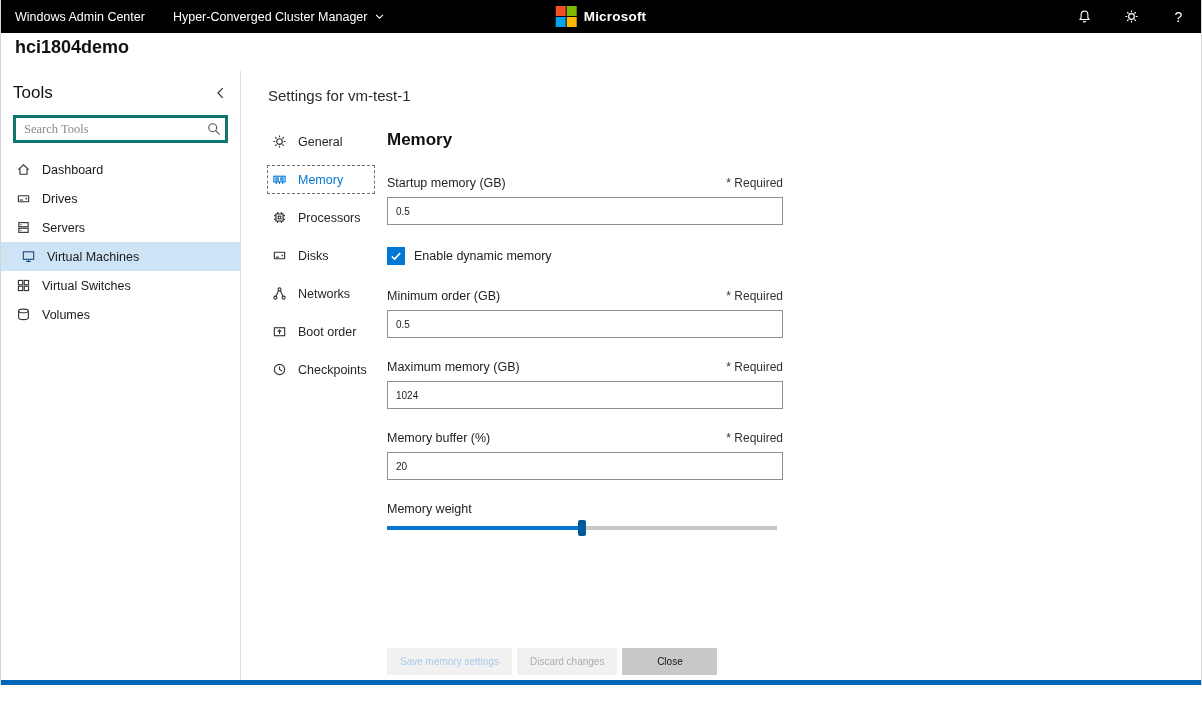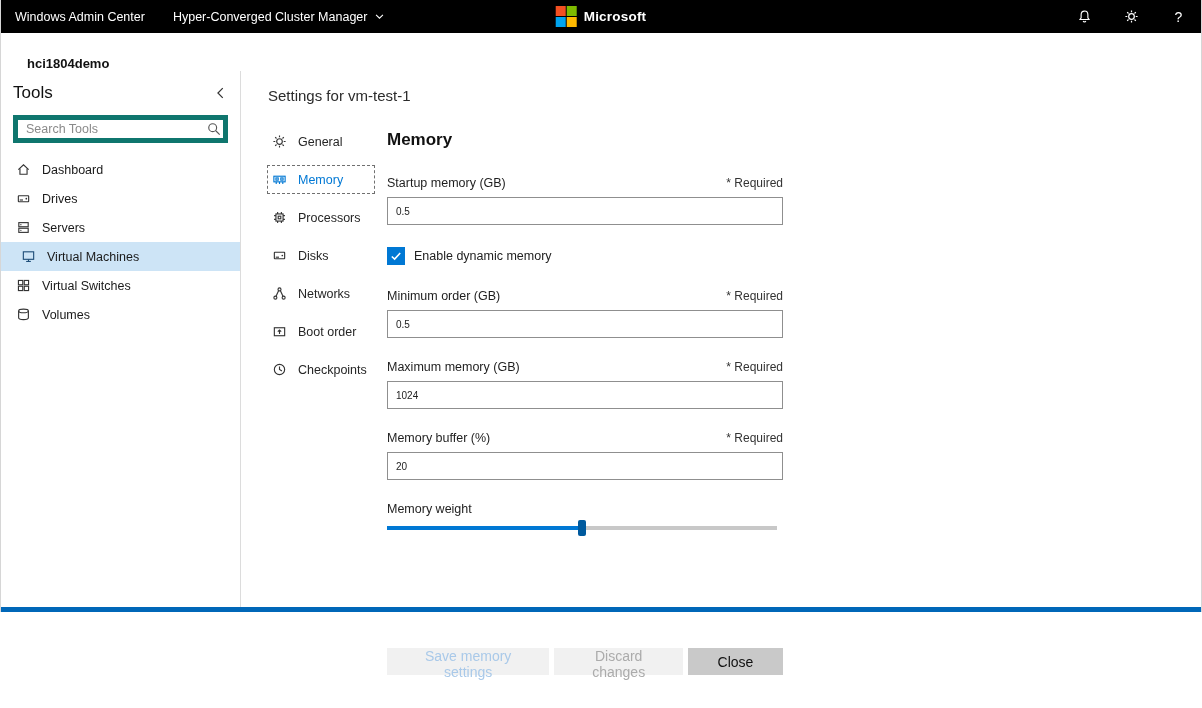--- a/index.html
+++ b/index.html
@@ -4,21 +4,21 @@
 <style>
   * { box-sizing: border-box; margin: 0; padding: 0; }
   html, body { width: 1202px; height: 708px; }
   body {
     font-family: "Liberation Sans", sans-serif;
     background: #ffffff;
     color: #222;
     overflow: hidden;
   }
   .page {
-    width: 1202px; height: 612px;
+    width: 1202px; height: 685px;
     border-left: 1px solid #d6d6d6; border-right: 1px solid #d6d6d6;
     display: flex; flex-direction: column;
   }
 
   
   .topbar {
     flex: 0 0 33px; background: #000; color: #fff;
     display: flex; align-items: center; padding: 0 14px;
     font-size: 12.5px; position: relative;
   }
@@ -29,36 +29,36 @@
     display: flex; align-items: center; gap: 7px;
   }
   .ms-logo { display: grid; grid-template-columns: 10px 10px; grid-template-rows: 10px 10px; gap: 1px; }
   .ms-logo i { display: block; width: 10px; height: 10px; }
   .ms-name { font-weight: bold; font-size: 13.5px; letter-spacing: .2px; }
   .topbar-right { margin-left: auto; display: flex; align-items: center; gap: 30px; }
   .topbar-icon { width: 17px; text-align: center; cursor: pointer; font-size: 14px; line-height: 1; display: flex; justify-content: center; align-items: center; }
 
   
   .cluster-header {
-    flex: 0 0 38px; display: flex; align-items: flex-end;
-    padding: 4px 26px 0; font-size: 13px; font-weight: bold; color: #111;
+    flex: 0 0 38px; display: flex; align-items: flex-start;
+    padding: 4px 14px 0; font-size: 18px; font-weight: bold; color: #111;
   }
 
   
   .content { flex: 1; display: flex; min-height: 0; }
 
   
   .tools { flex: 0 0 240px; width: 240px; border-right: 1px solid #dcdcdc; padding-top: 8px; }
   .tools-head { display: flex; align-items: center; justify-content: space-between; padding: 4px 12px 12px; }
   .tools-title { font-size: 17px; color: #111; }
   .collapse-btn { cursor: pointer; display: flex; }
   .search-wrap { margin: 0 12px 12px; position: relative; }
   .search-input {
-    width: 100%; height: 28px; border: 5px solid #0f766e;
-    padding: 0 30px 0 8px; font-size: 12.5px; font-family: Liberation Sans, sans-serif; color: #222;
+    width: 100%; height: 28px; border: 3px solid #0f766e;
+    padding: 0 30px 0 8px; font-size: 12.5px; font-family: Liberation Serif, serif; color: #222;
   }
   .search-input::placeholder { color: #8a8a8a; }
   .search-icon { position: absolute; right: 7px; top: 7px; cursor: pointer; display: flex; }
   .tool-item {
     height: 29px; display: flex; align-items: center; gap: 11px;
     padding: 0 12px 0 14px; font-size: 12.5px; cursor: pointer; color: #1a1a1a;
   }
   .tool-item .ticon { width: 16px; display: flex; justify-content: center; }
   .tool-item.selected { background: #cde4f6; padding-left: 19px; }
 
@@ -96,21 +96,21 @@
   .weight-label { font-size: 12.5px; margin-bottom: 4px; }
   .slider { width: 390px; height: 16px; position: relative; cursor: pointer; }
   .slider-track { position: absolute; top: 6px; left: 0; width: 100%; height: 4px; background: #c8c8c8; }
   .slider-fill { height: 4px; background: #0078d4; position: relative; }
   .slider-thumb {
     position: absolute; right: -4px; top: -6px;
     width: 8px; height: 16px; background: #005a9e; border-radius: 2px; cursor: pointer;
   }
 
   .actions { display: flex; gap: 5px; margin-top: 112px; }
-  .btn { height: 27px; padding: 0 13px; font-size: 14px; font-family: inherit; border: none; }
+  .btn { height: 27px; padding: 0 13px; font-size: 10px; font-family: inherit; border: none; }
   .btn-save { background: #f1f1f1; color: #a9c9e9; cursor: default; }
   .btn-discard { background: #f1f1f1; color: #ababab; cursor: default; }
   .btn-close { background: #c9c9c9; color: #111; cursor: pointer; min-width: 95px; }
 
   .bottom-bar { flex: 0 0 5px; background: #0067b8; }
 
   svg { display: block; }
 </style>
 </head>
 <body>

